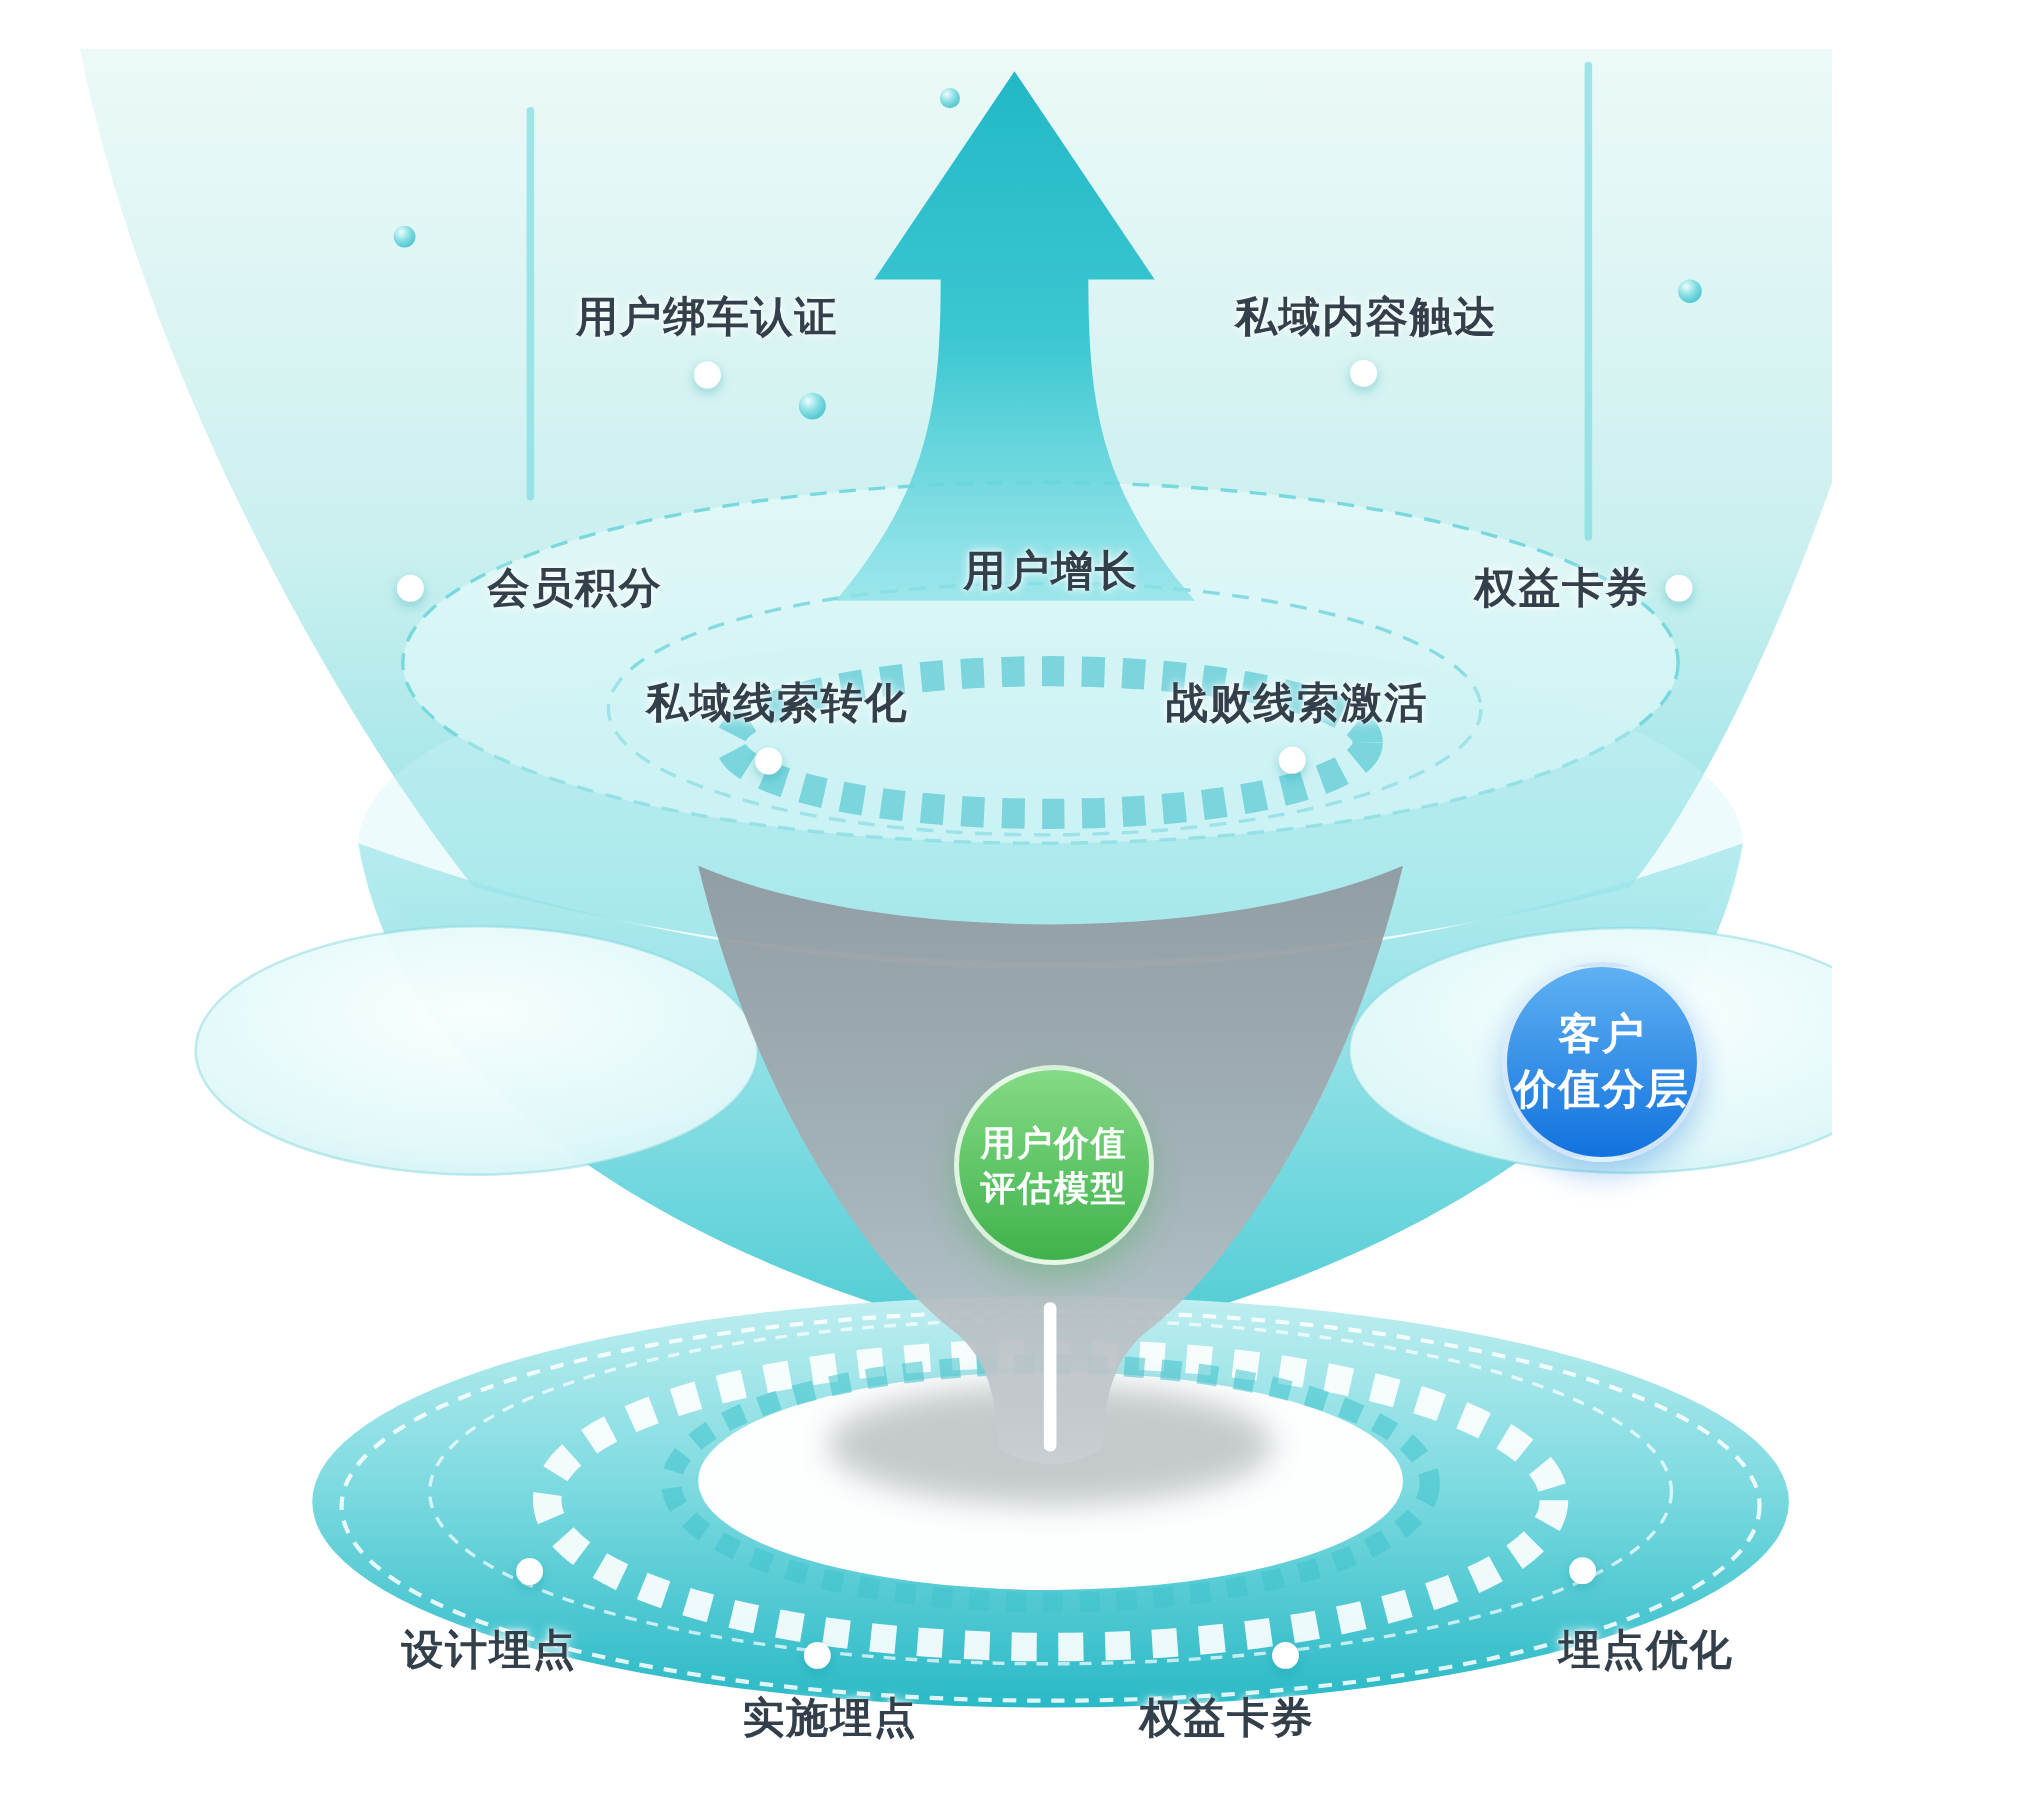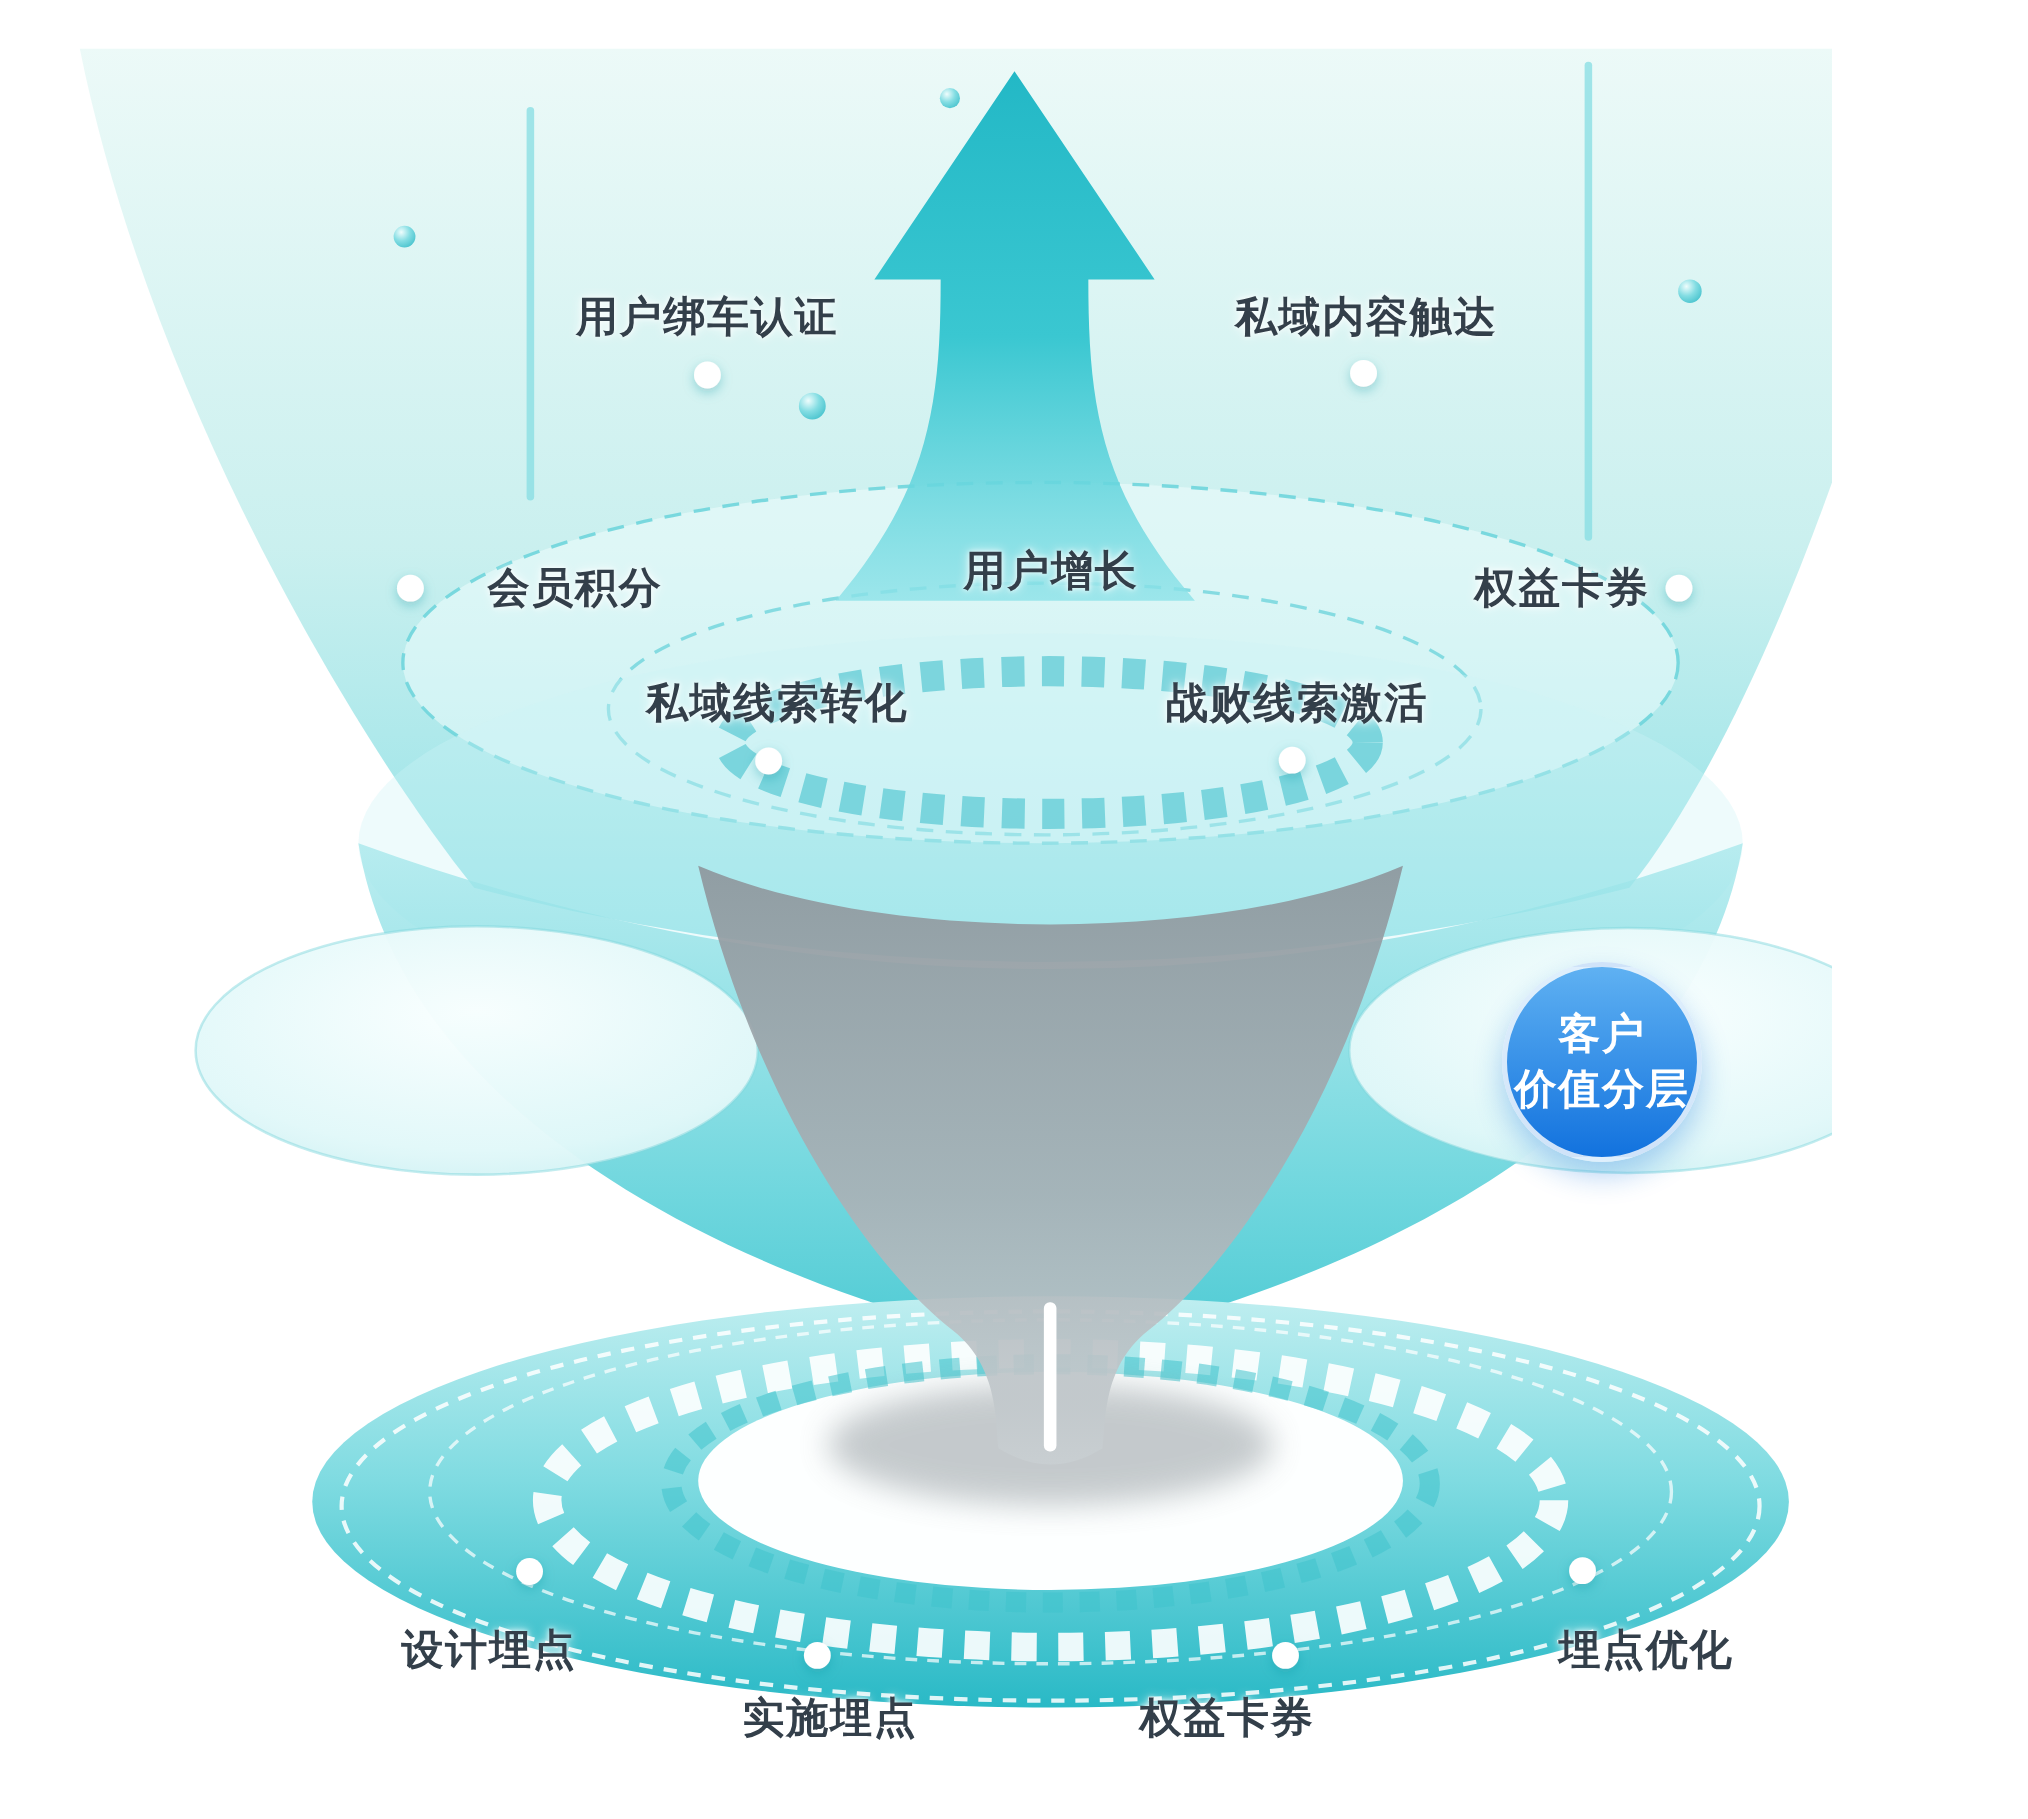--- a/index.html
+++ b/index.html
@@ -188,20 +188,24 @@
   </svg>
 
   <div class="label" style="left:707px; top:317px;">用户绑车认证</div>
   <div class="label" style="left:1366px; top:317px;">私域内容触达</div>
   <div class="label" style="left:530px; top:588px;margin-left:45px;">会员积分</div>
   <div class="label" style="left:1051px; top:571px;">用户增长</div>
   <div class="label" style="left:1562px; top:588px;">权益卡券</div>
   <div class="label" style="left:777px; top:703px;text-align:center;">私域线索转化</div>
   <div class="label" style="left:1297px; top:703px;">战败线索激活</div>
 
+  <div class="circle-badge circle-green">
+    <span>用户价值</span>
+    <span>评估模型</span>
+  </div>
   <div class="circle-badge circle-blue">
     <span>客户</span>
     <span>价值分层</span>
   </div>
 
   <div class="label" style="left:489px; top:1650px;">设计埋点</div>
   <div class="label" style="left:830px; top:1718px;">实施埋点</div>
   <div class="label" style="left:1227px; top:1718px;">权益卡券</div>
   <div class="label" style="left:1646px; top:1650px;">埋点优化</div>
 

